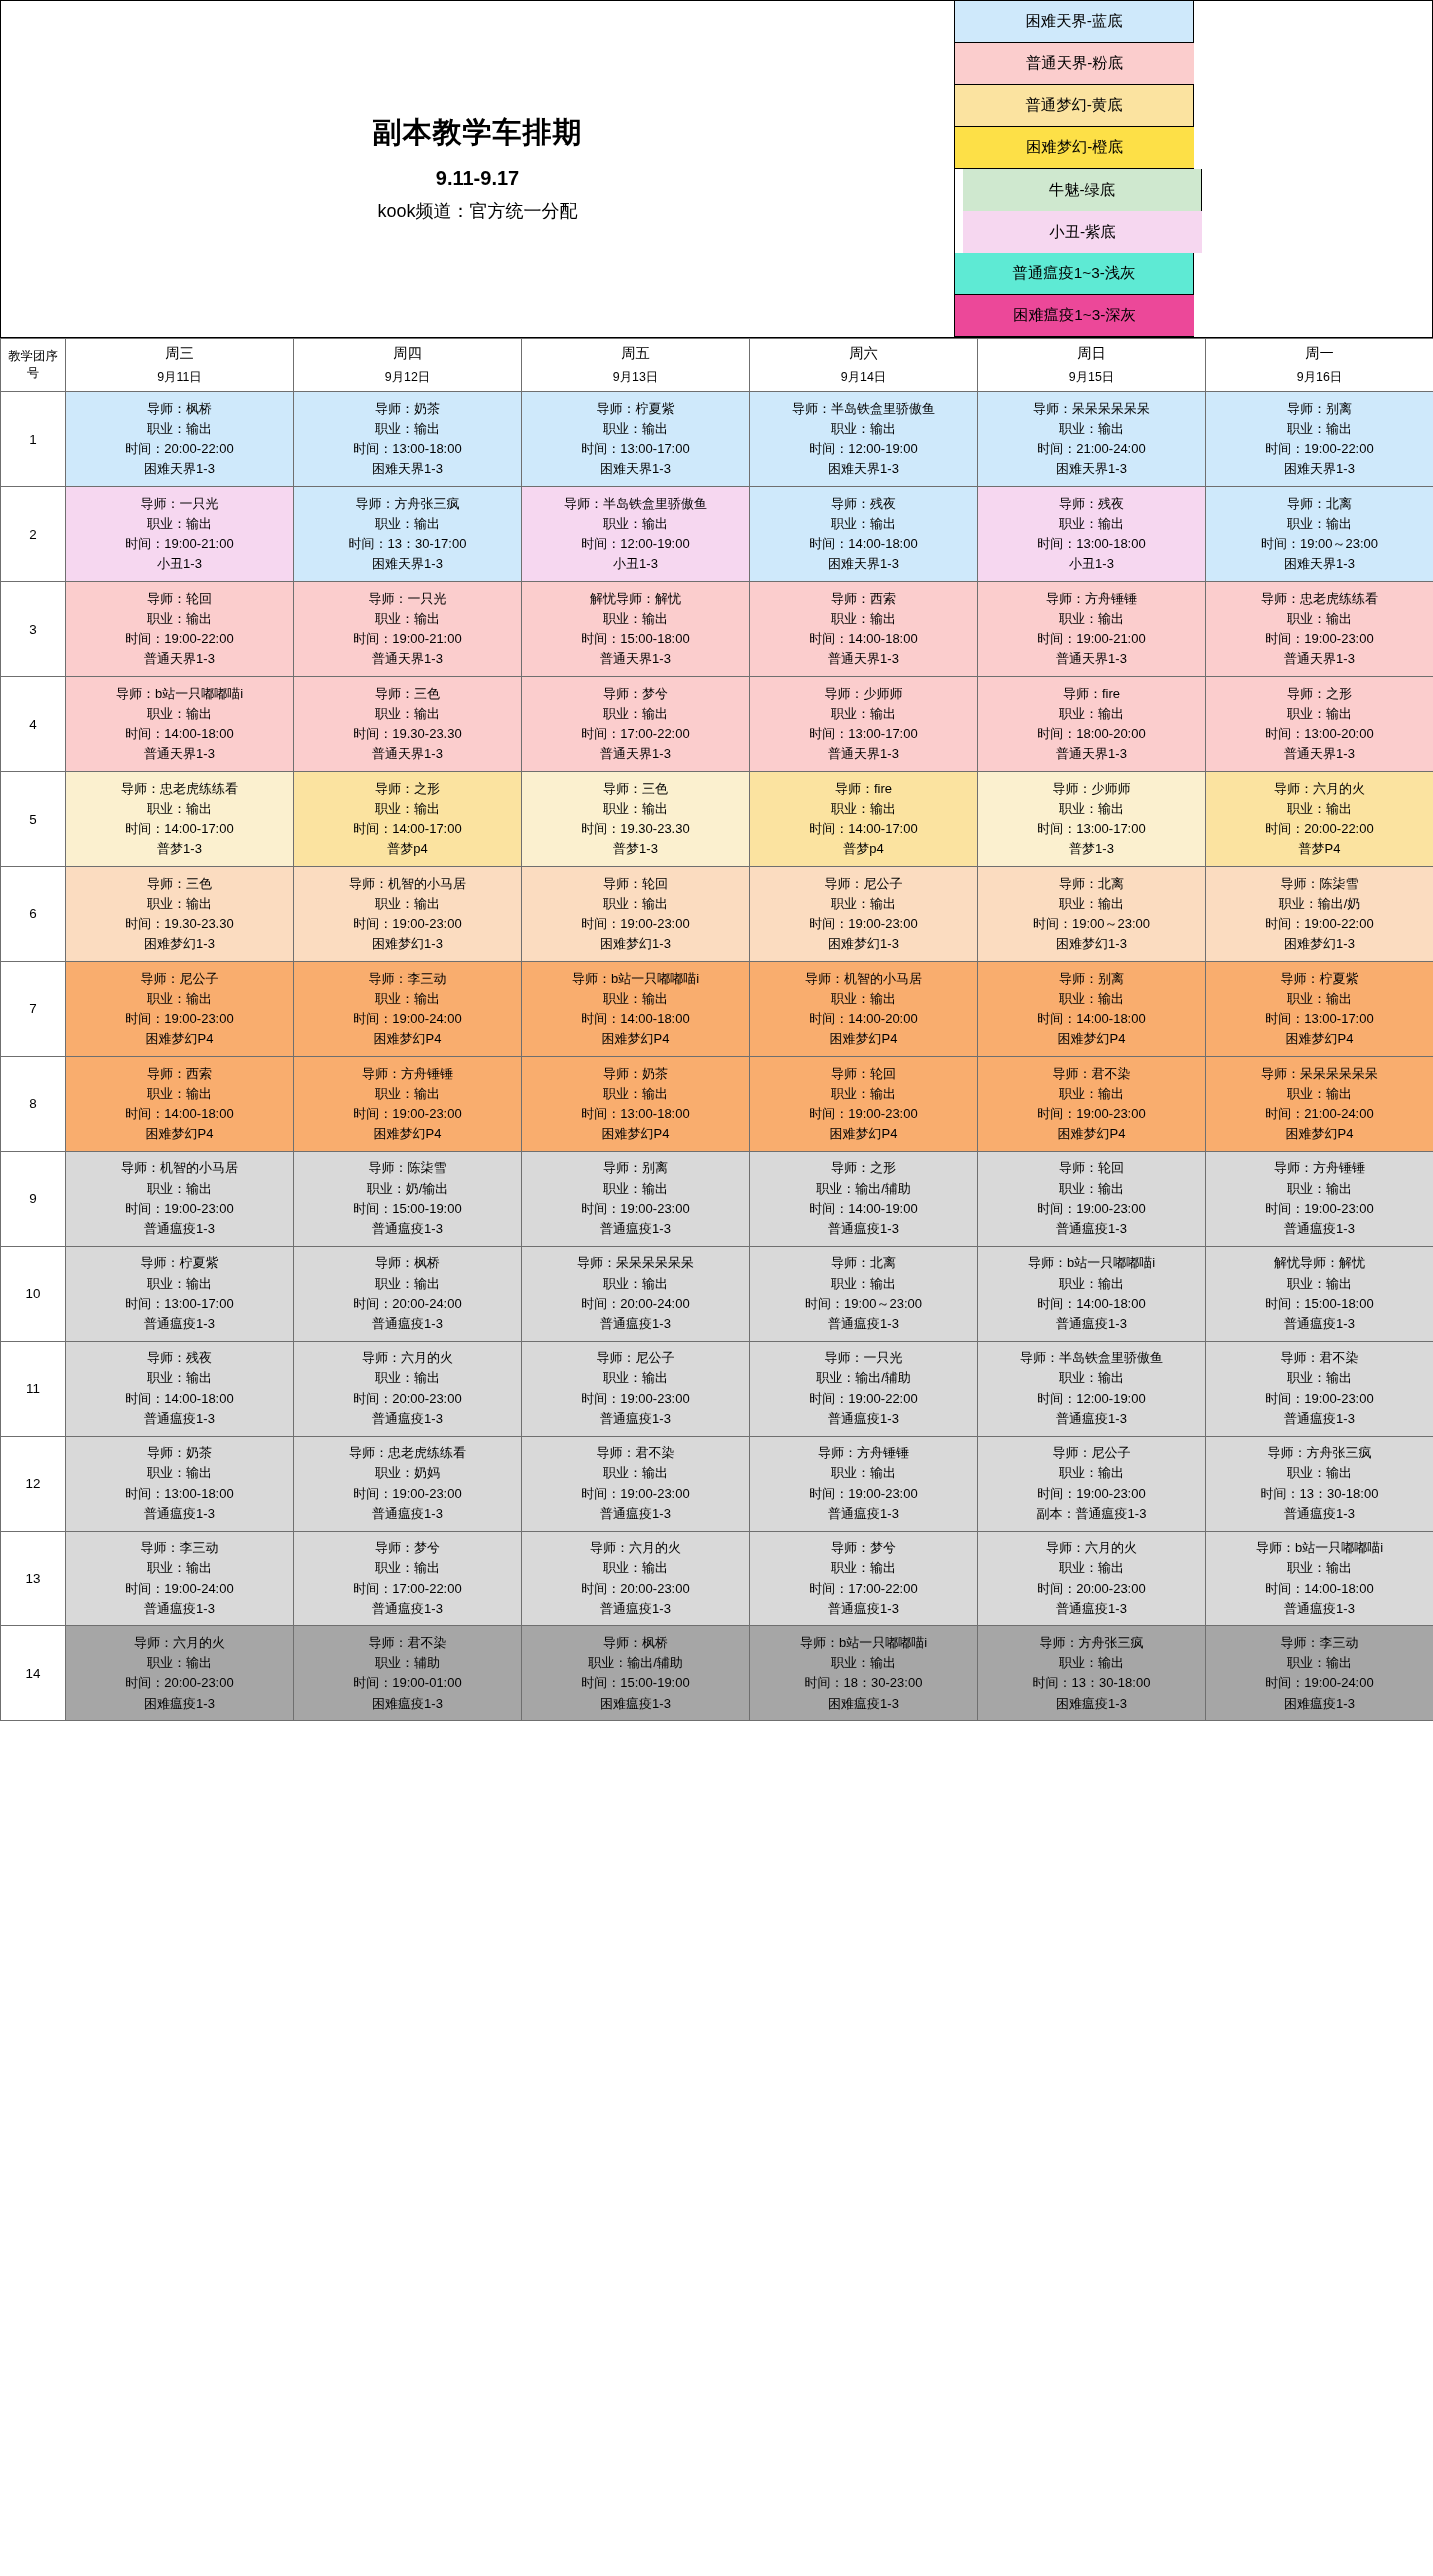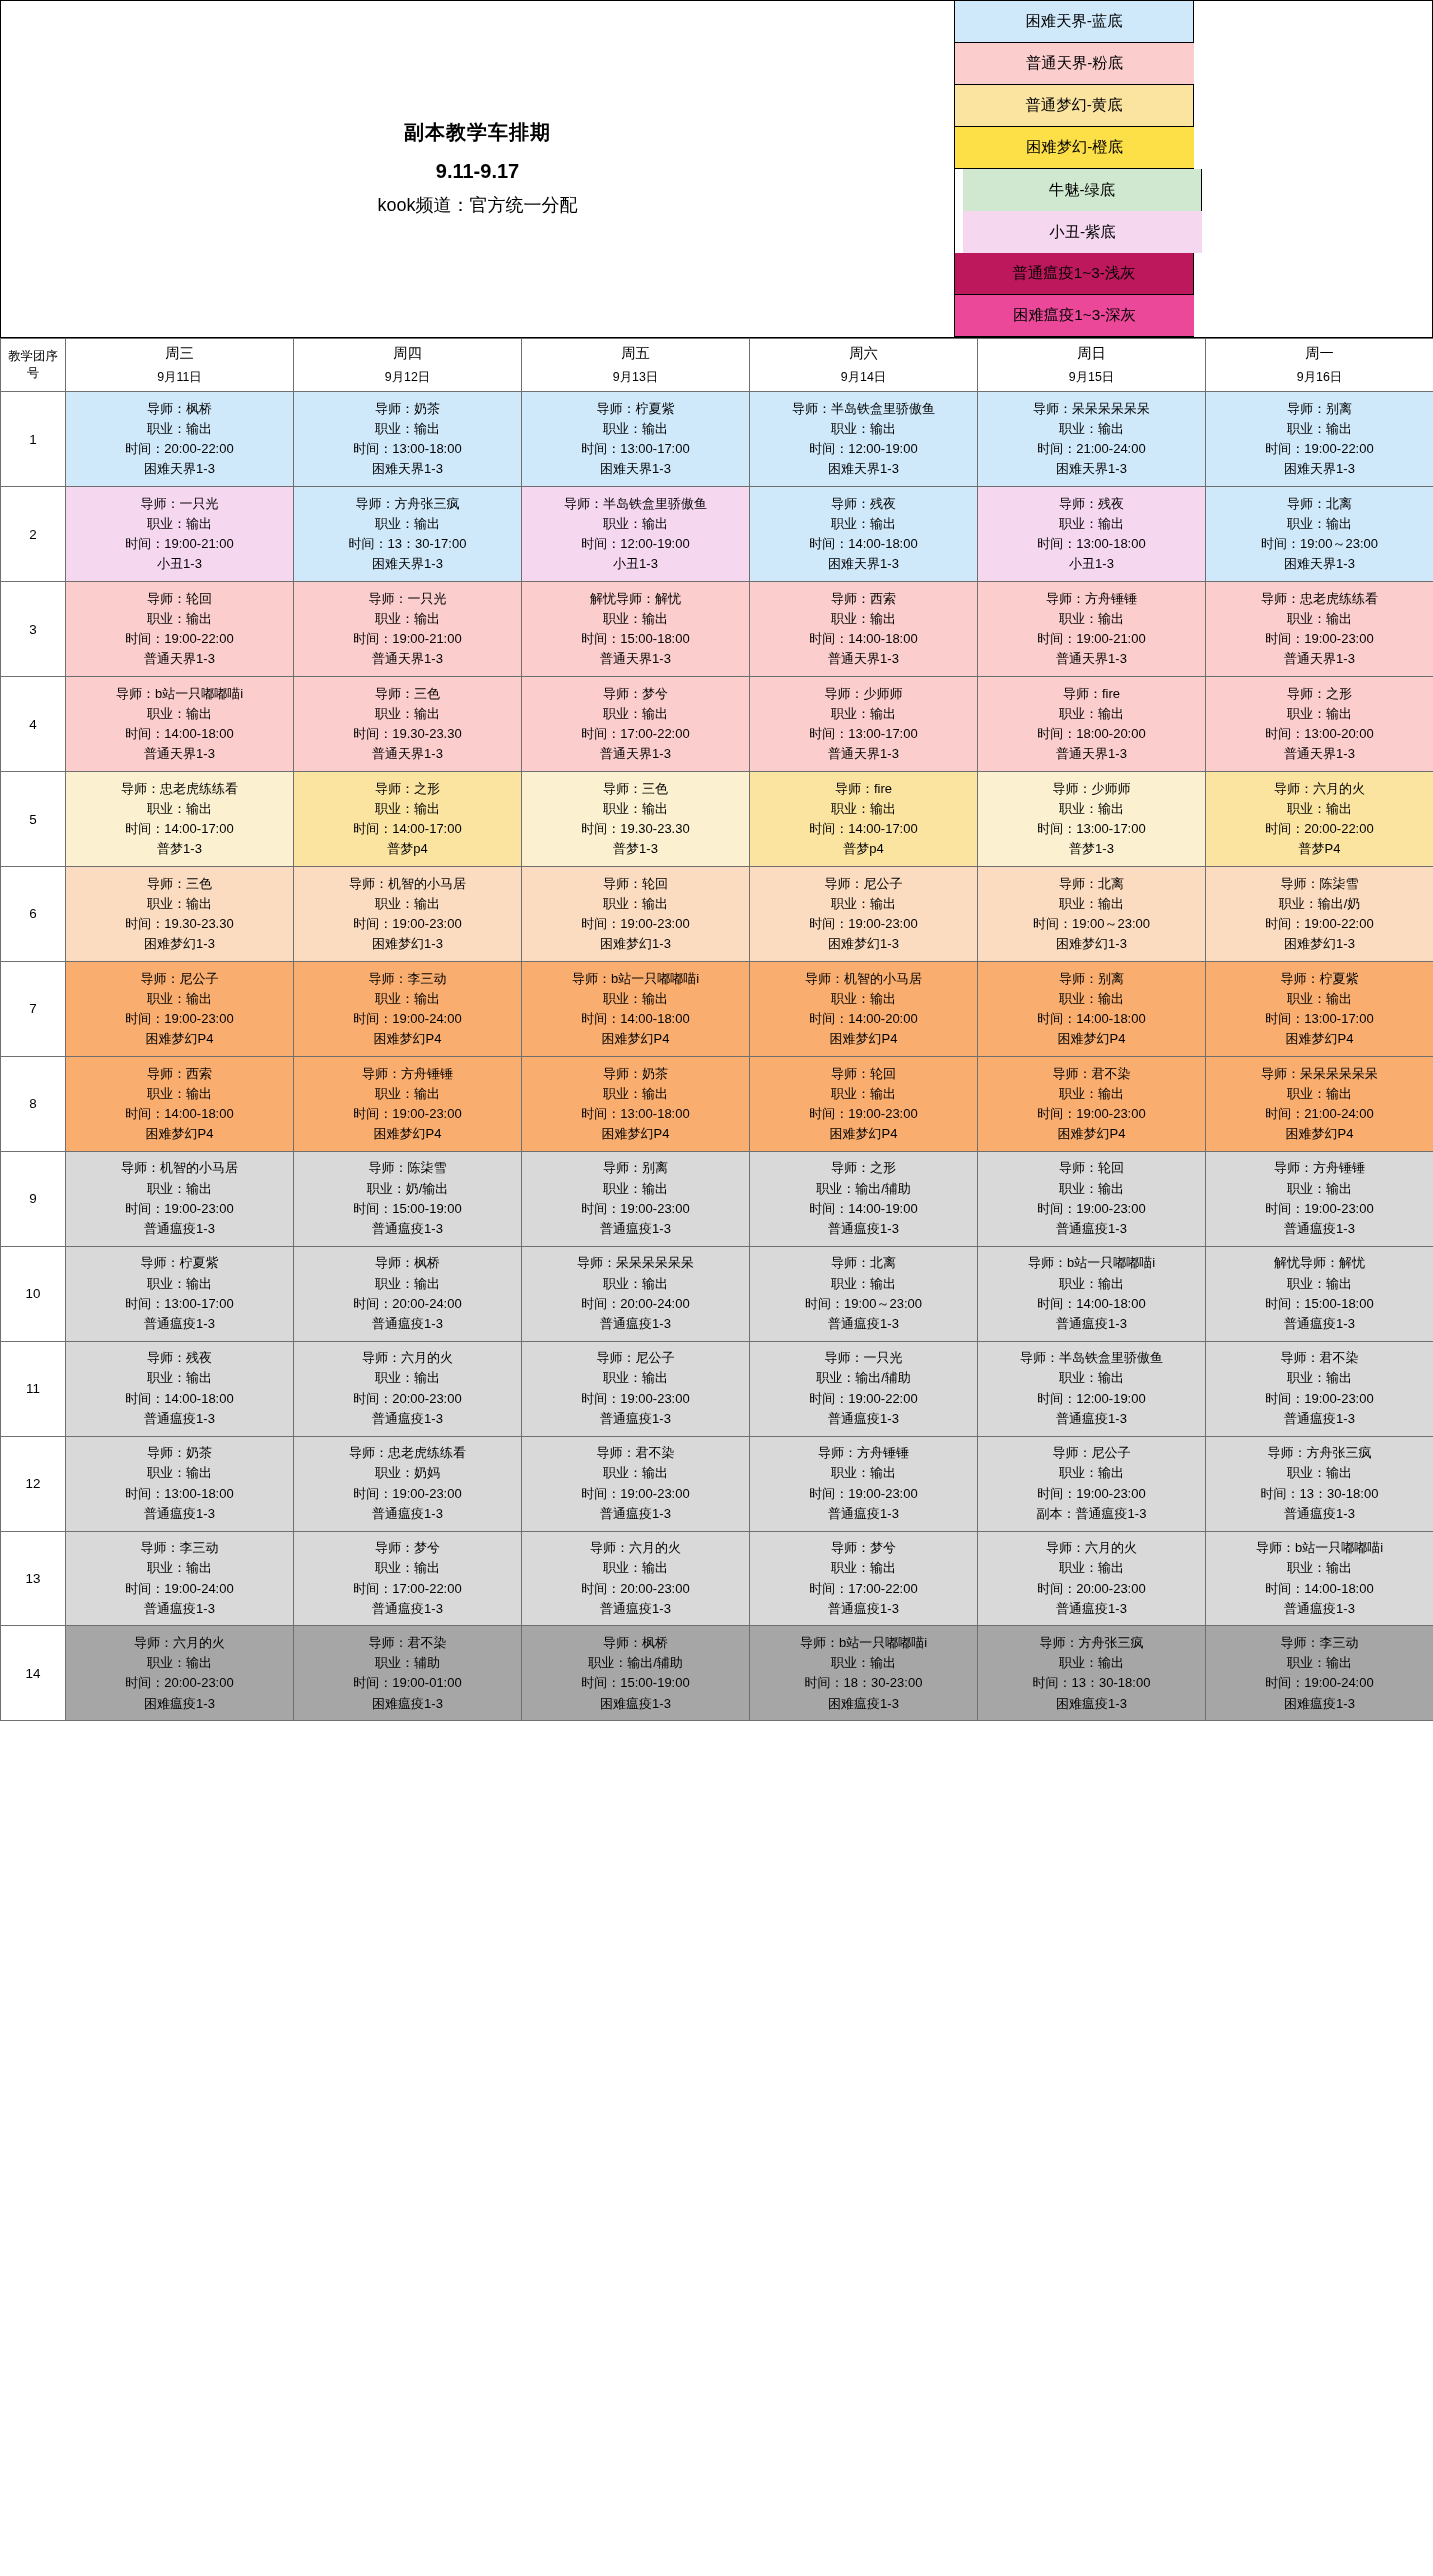--- a/index.html
+++ b/index.html
@@ -27,21 +27,21 @@
     border-right: 1px solid #000;
     border-top: 1px solid #000;
     border-left: 1px solid #000;
     display: flex;
     flex-direction: column;
     align-items: center;
     justify-content: center;
     padding: 17px 0 19px 0;
   }
   .title-main {
-    font-size: 20px;
+    font-size: 29px;
     font-weight: bold;
     color: #000;
     letter-spacing: 1px;
     margin-bottom: 14px;
   }
   .title-sub {
     font-size: 20px;
     font-weight: bold;
     color: #000;
     margin-bottom: 9.6px;
@@ -133,21 +133,21 @@
       <div class="title-sub">9.11-9.17</div>
       <div class="title-sub2">kook频道：官方统一分配</div>
     </div>
     <div class="legend" id="legend">
         <div class="legend-cell" style="background: rgb(207, 233, 251);">困难天界-蓝底</div>
         <div class="legend-cell" style="background: rgb(251, 205, 205);">普通天界-粉底</div>
         <div class="legend-cell" style="background: rgb(251, 227, 160);">普通梦幻-黄底</div>
         <div class="legend-cell" style="background: #fde047;">困难梦幻-橙底</div>
         <div class="legend-cell" style="background: rgb(207, 232, 207);">牛魅-绿底</div>
         <div class="legend-cell" style="background: rgb(246, 215, 240); text-align: right;">小丑-紫底</div>
-        <div class="legend-cell" style="background: #be185d;">普通瘟疫1~3-浅灰</div>
+        <div class="legend-cell" style="background: #5eead4;">普通瘟疫1~3-浅灰</div>
         <div class="legend-cell" style="background: #ec4899;">困难瘟疫1~3-深灰</div>
       </div>
   </div>
 
   <table class="sched">
     <thead>
       <tr>
         <th class="colhead-num">教学团序号</th>
         <th class="colhead">
           <span class="dow">周三</span>

